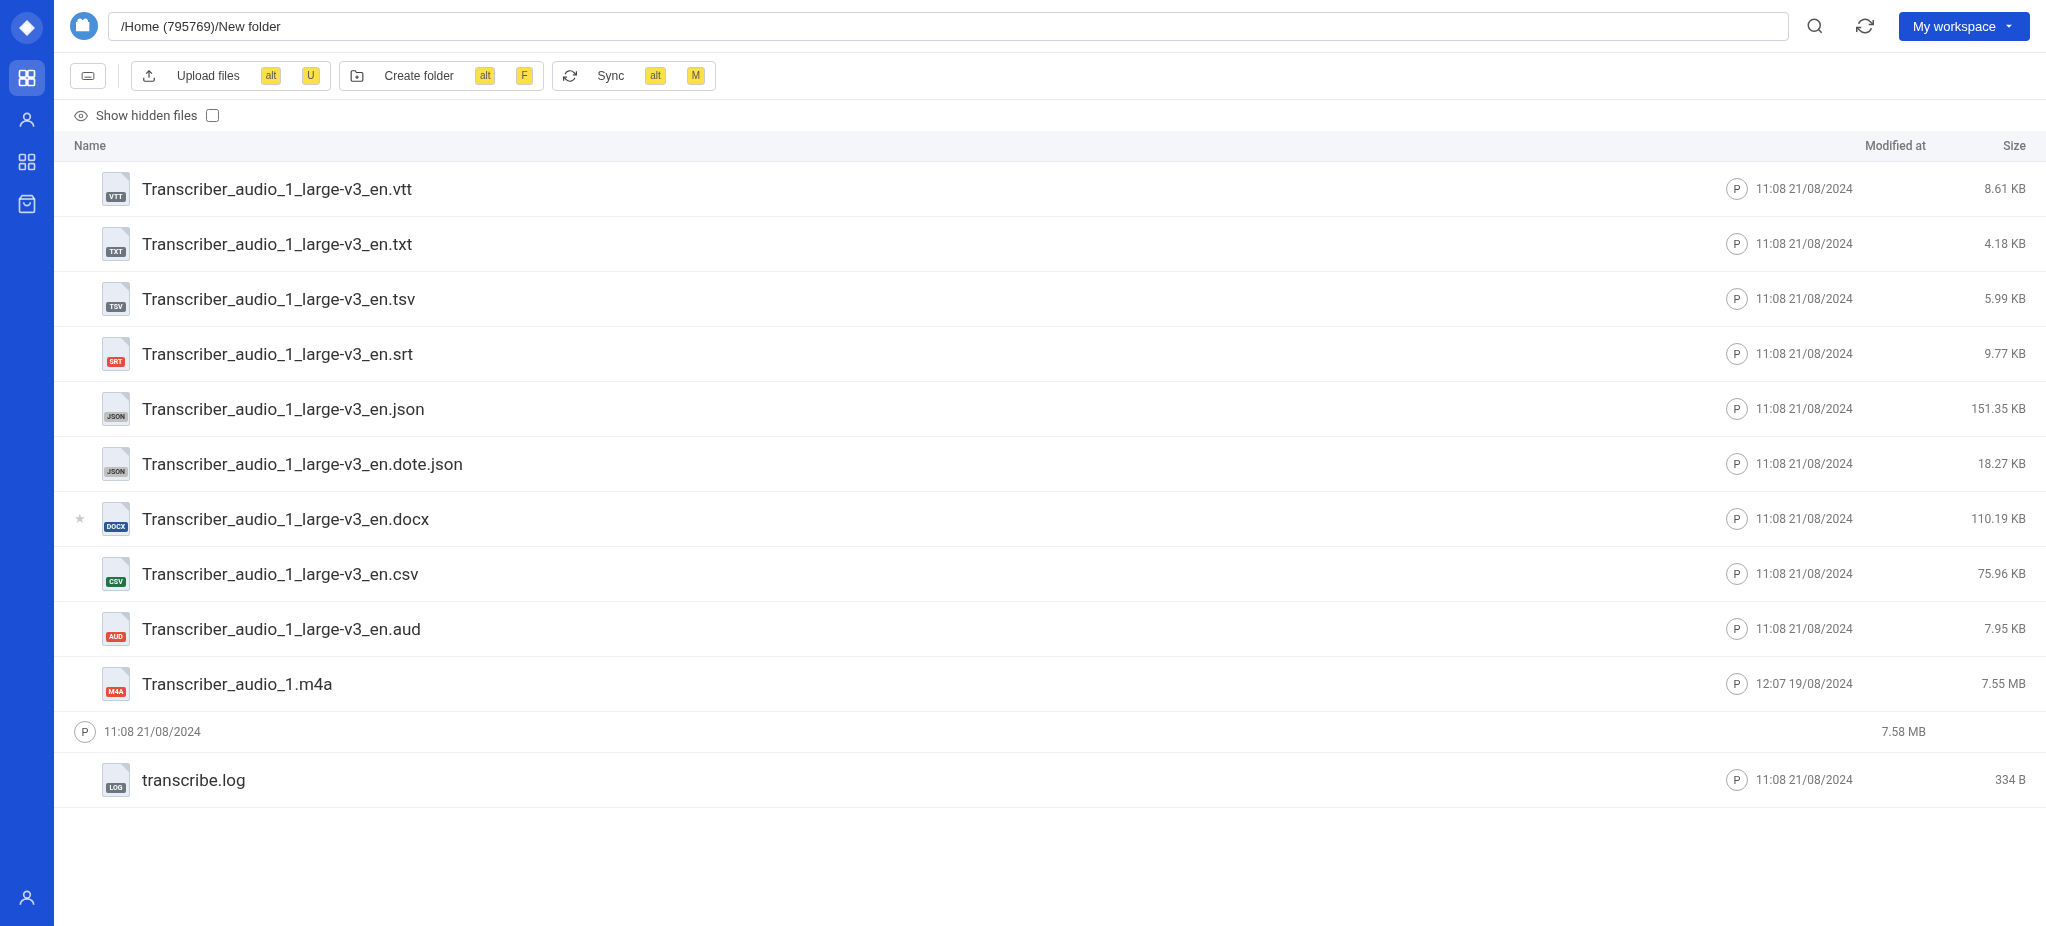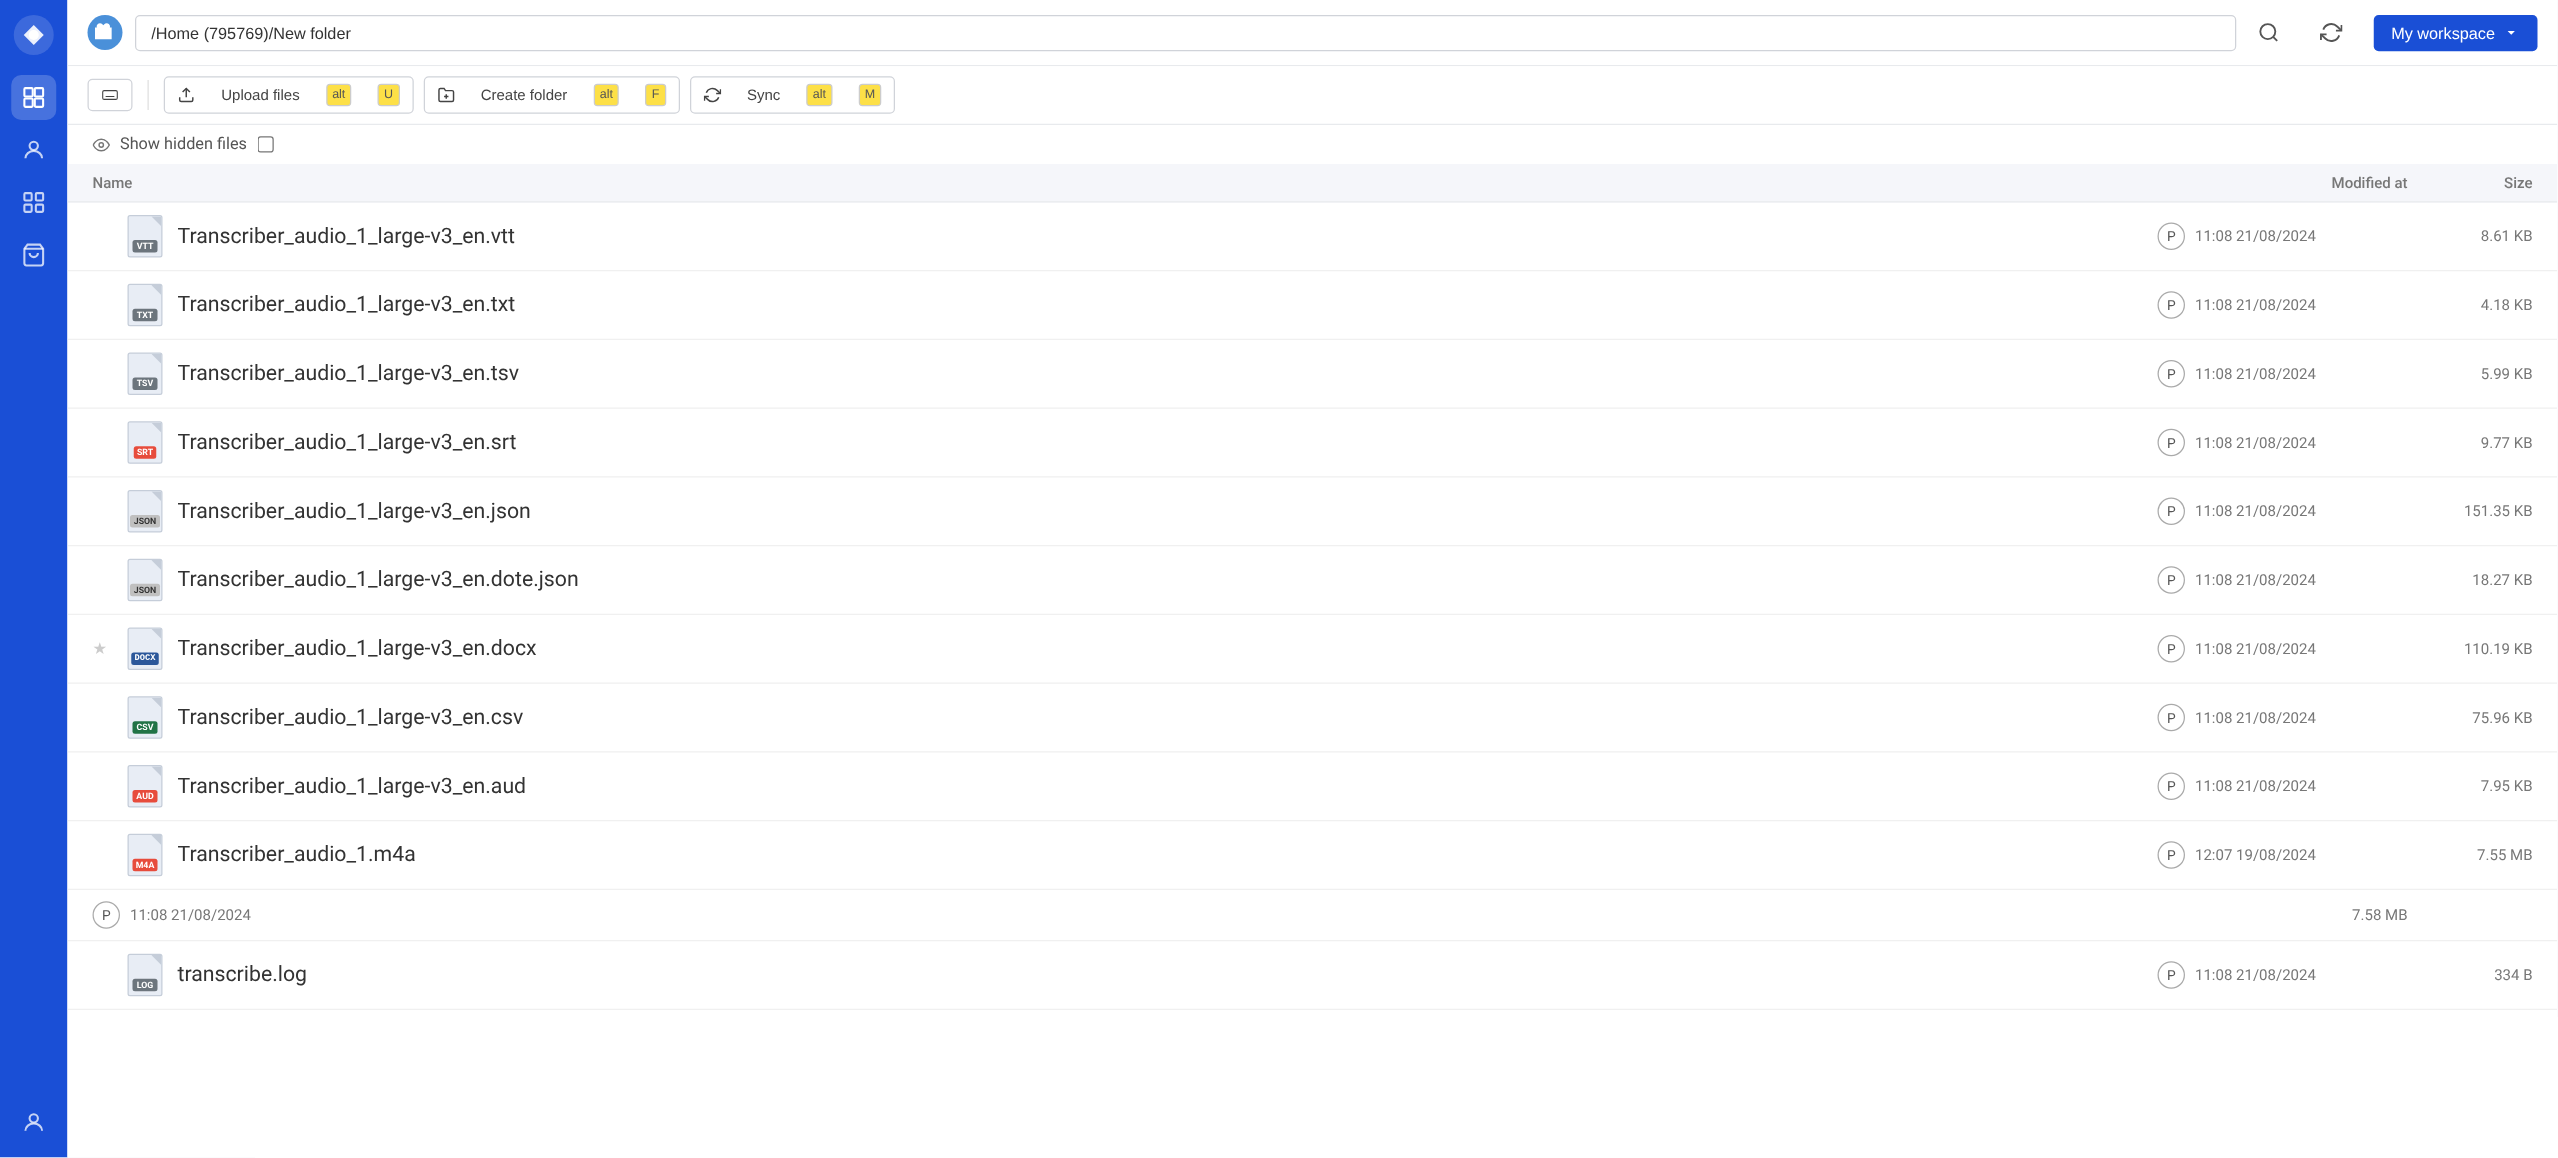--- a/index.html
+++ b/index.html
@@ -244,21 +244,21 @@
       padding: 1px 3px;
       border-radius: 2px;
       color: white;
       text-transform: uppercase;
     }
     .ext-vtt { background: #6c757d; }
     .ext-txt { background: #6c757d; }
     .ext-tsv { background: #6c757d; }
     .ext-srt { background: #e74c3c; }
     .ext-json { background: #c0c0c0; color: #333; }
-    .ext-docx { background: #2b579a; font-family: Liberation Mono, monospace; }
+    .ext-docx { background: #2b579a; }
     .ext-csv { background: #217346; }
     .ext-aud { background: #e74c3c; }
     .ext-m4a { background: #e74c3c; }
     .ext-zip { background: #6c757d; }
     .ext-log { background: #6c757d; }
     .file-name {
       font-size: 17px;
       color: #333;
     }
     .modified-cell {

